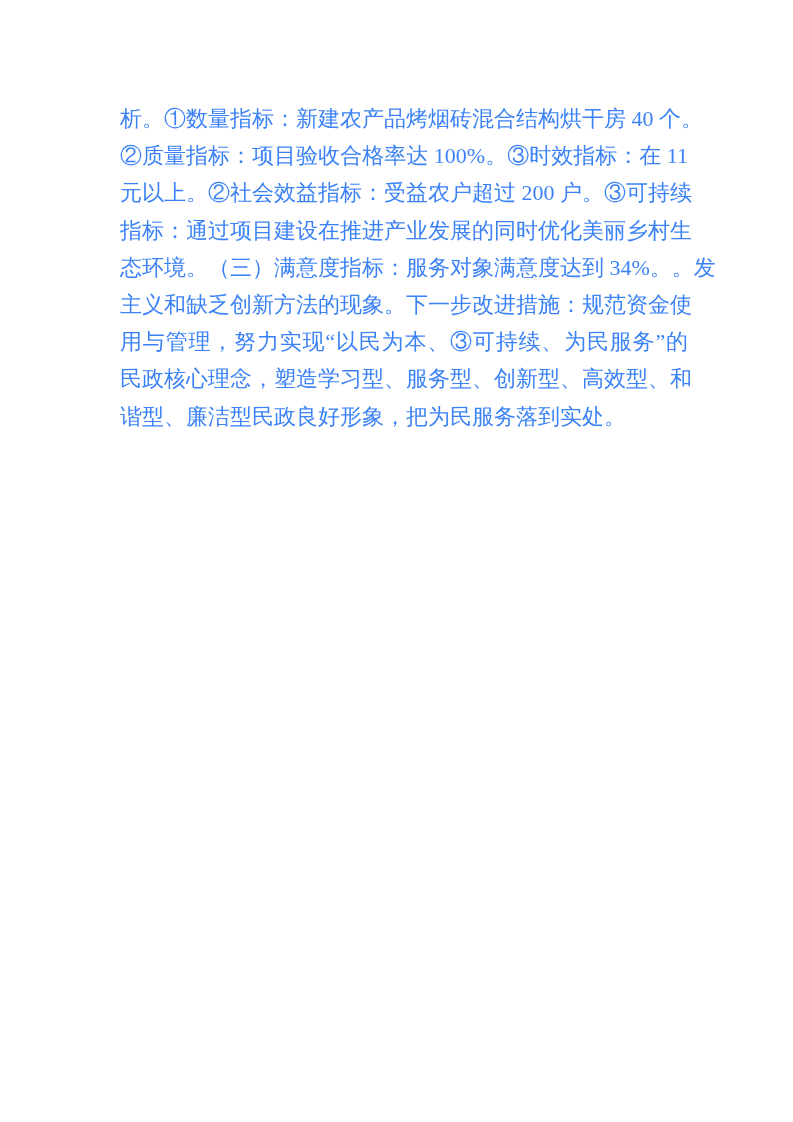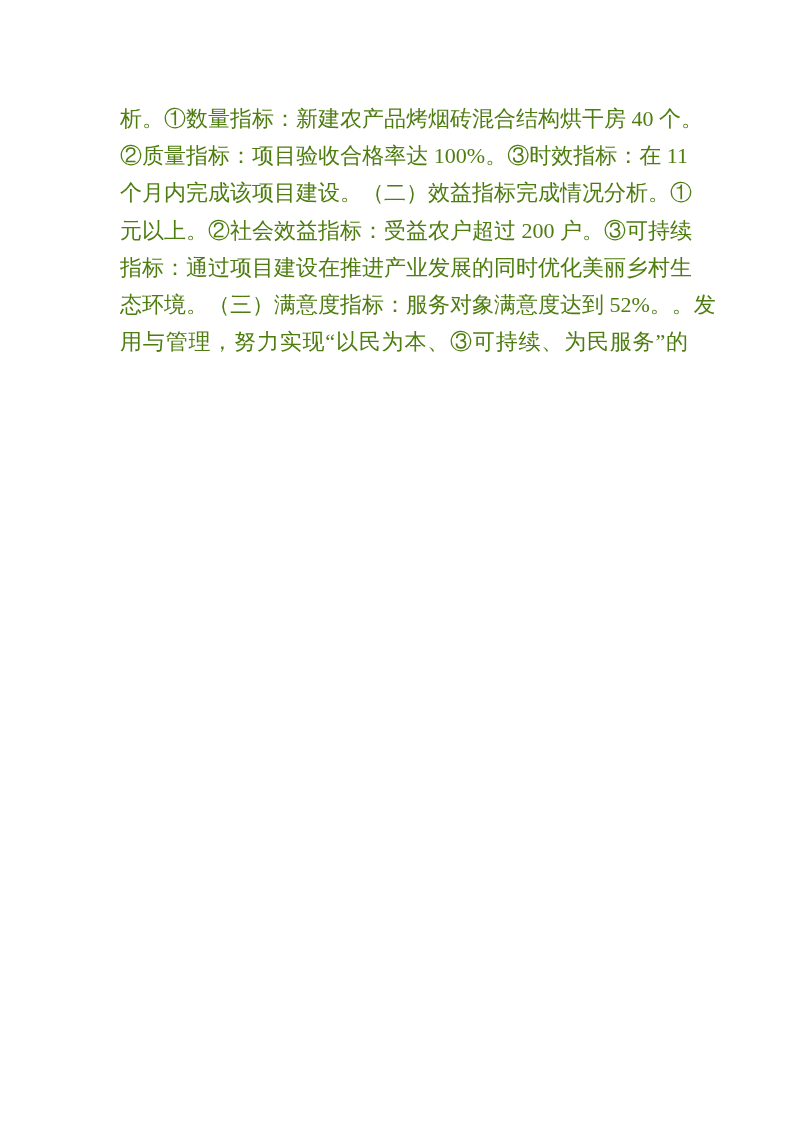--- a/index.html
+++ b/index.html
@@ -15,37 +15,39 @@
     overflow: hidden;
   }
   .text-block {
     position: absolute;
     left: 120px;
     top: 100px;
     width: 568px;
     font-family: "Liberation Serif", "DejaVu Serif", serif;
     font-size: 22px;
     line-height: 37.2px;
-    color: #4d7c0f;
+    color: #3b82f6;
   }
   .doc-line {
     white-space: nowrap;
     text-align: justify;
     text-align-last: justify;
   }
   .doc-line.last {
     text-align-last: left;
   }
 </style>
 </head>
 <body>
 
 <div class="page">
   <div class="text-block">
     <div class="doc-line">析。①数量指标：新建农产品烤烟砖混合结构烘干房 40 个。</div>
     <div class="doc-line">②质量指标：项目验收合格率达 100%。③时效指标：在 11</div>
-    <div class="doc-line">个月内完成该项目建设。（二）效益指标完成情况分析。①</div>
     <div class="doc-line">元以上。②社会效益指标：受益农户超过 200 户。③可持续</div>
     <div class="doc-line">指标：通过项目建设在推进产业发展的同时优化美丽乡村生</div>
-    <div class="doc-line">态环境。（三）满意度指标：服务对象满意度达到 52%。。发</div>
+    <div class="doc-line">态环境。（三）满意度指标：服务对象满意度达到 34%。。发</div>
+    <div class="doc-line">主义和缺乏创新方法的现象。下一步改进措施：规范资金使</div>
     <div class="doc-line">用与管理，努力实现“以民为本、③可持续、为民服务”的</div>
+    <div class="doc-line">民政核心理念，塑造学习型、服务型、创新型、高效型、和</div>
+    <div class="doc-line last">谐型、廉洁型民政良好形象，把为民服务落到实处。</div>
   </div>
 </div>
 
 </body></html>

